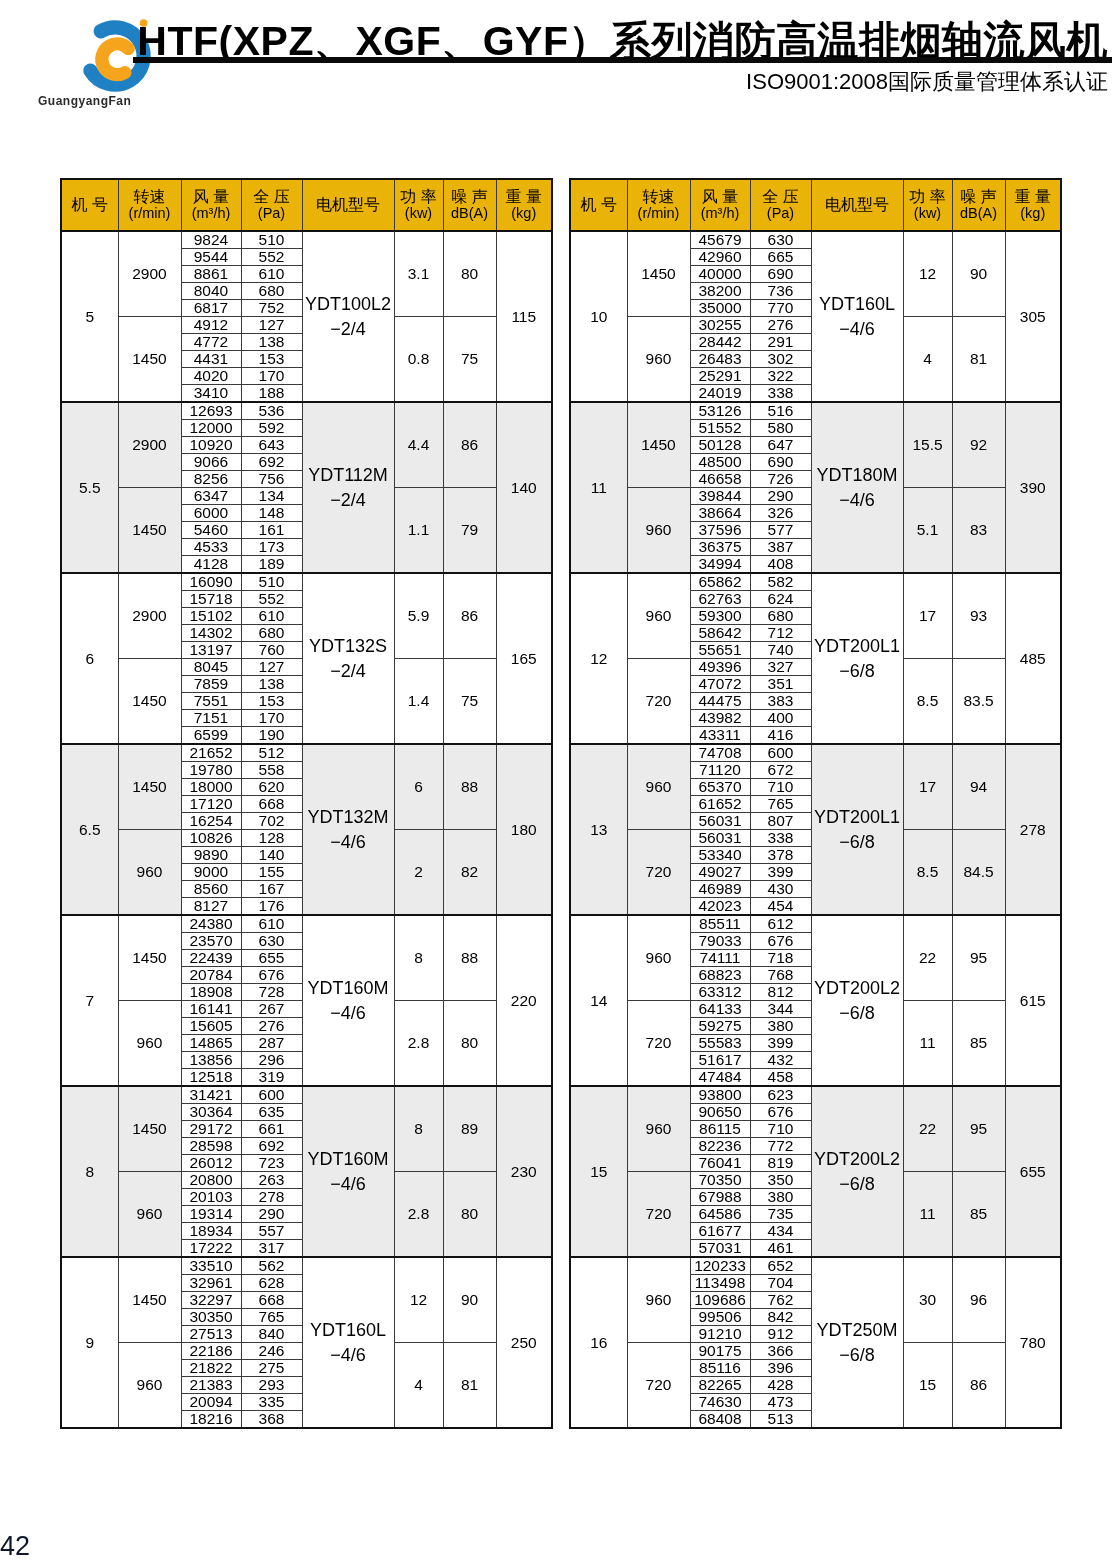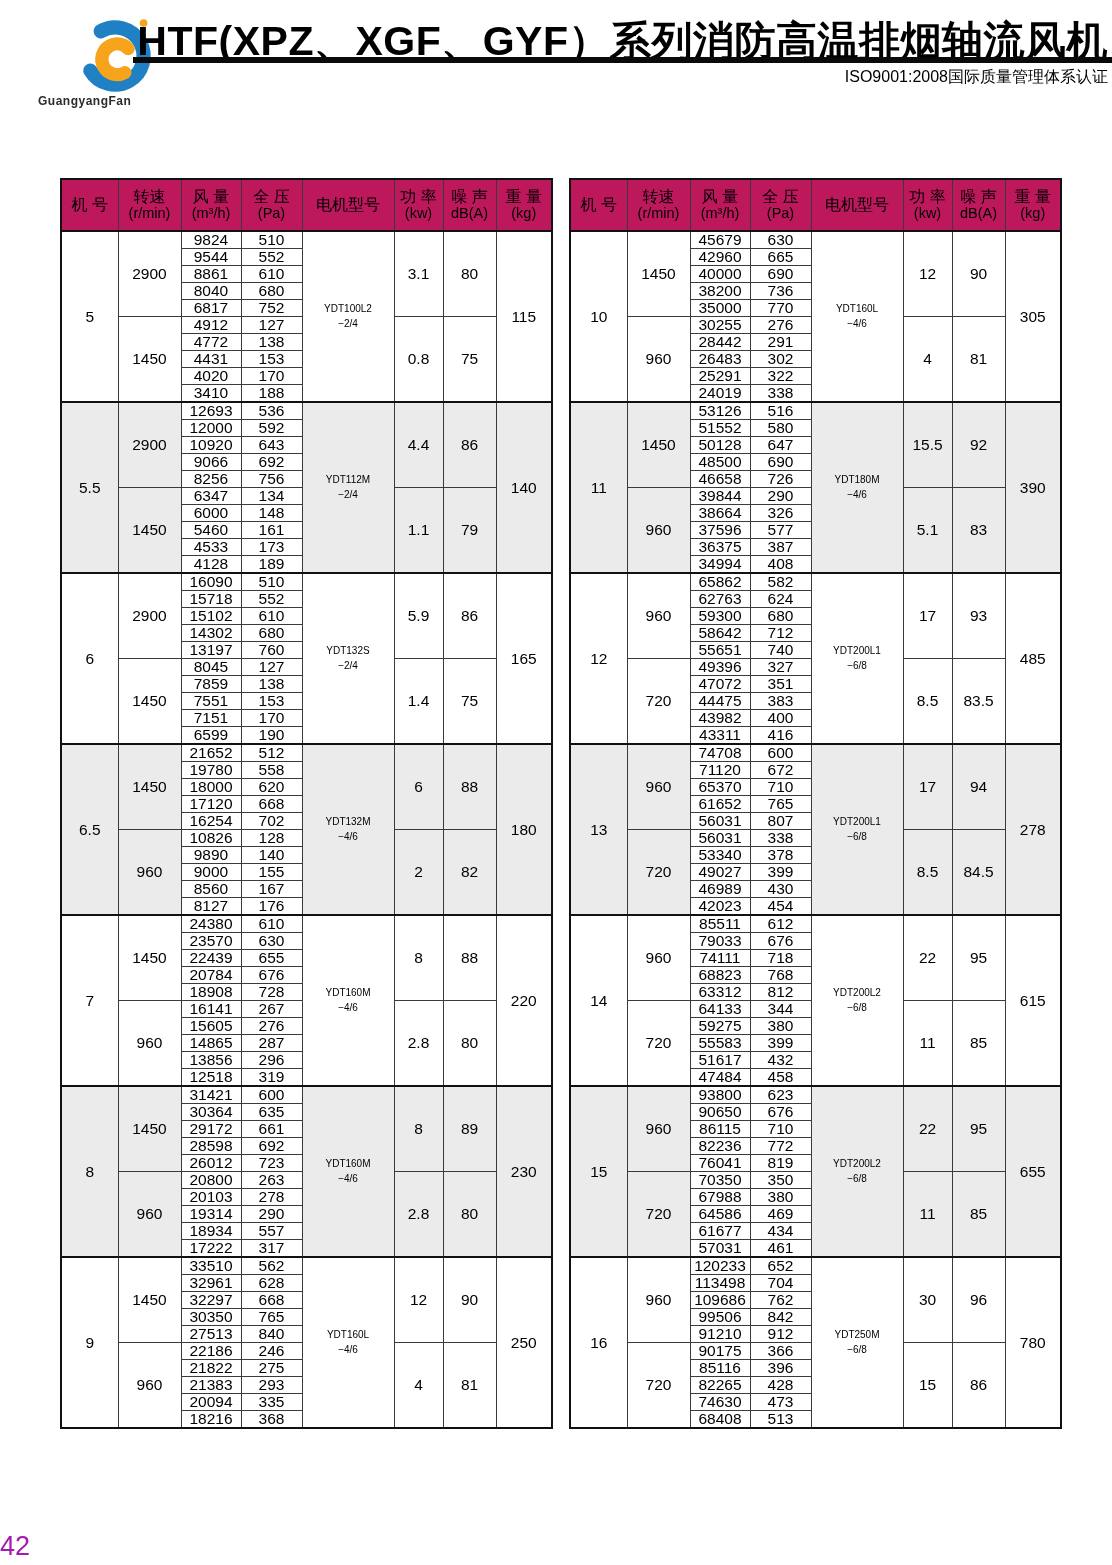--- a/index.html
+++ b/index.html
@@ -5,39 +5,39 @@
   html,body { margin:0; padding:0; background:#fff; }
   body { font-family:"Liberation Sans","DejaVu Sans",sans-serif; color:#000; }
   .page { position:relative; width:1112px; height:1565px; background:#fff; overflow:hidden; }
 
   
   .logo-wrap { position:absolute; left:38px; top:12px; width:180px; }
   .logo-mark { display:block; margin-left:18px; }
   .logo-text { font-size:12px; font-weight:bold; color:#2b2b2b; letter-spacing:0.5px; margin-top:-6px; }
   .doc-title { position:absolute; right:4px; top:14px; font-size:41px; font-weight:bold; letter-spacing:0.5px; white-space:nowrap; }
   .title-rule { position:absolute; left:133px; top:57px; width:979px; height:6px; background:#0a0a0a; }
-  .doc-subtitle { position:absolute; right:4px; top:67px; font-size:16px; white-space:nowrap; }
+  .doc-subtitle { position:absolute; right:4px; top:67px; font-size:22px; white-space:nowrap; }
 
   .section-title { position:absolute; left:64px; top:132px; font-size:21px; font-weight:bold; letter-spacing:0.5px; }
 
   
   .tables-row { position:absolute; left:60px; top:178px; display:flex; gap:16px; }
   table.spec { border-collapse:collapse; table-layout:fixed; border:2px solid #111; background:#fff; }
   .spec th, .spec td { border:1px solid #3a3a3a; padding:0; text-align:center; vertical-align:middle; }
-  .spec thead th { background:#be185d; height:50px; font-weight:normal; }
+  .spec thead th { background:#eab308; height:50px; font-weight:normal; }
   .spec thead .h1 { font-size:16px; line-height:1.15; }
   .spec thead .h2 { font-size:14.5px; line-height:1.1; }
   .spec td { font-size:15.5px; height:16px; line-height:1; background:#fff; }
   .spec tr.group-start td { border-top:2px solid #111; }
   .spec tr.shaded td { background:#ebebeb; }
   .spec tr.shaded td.c-flow, .spec tr.shaded td.c-press { background:#fff; }
-  .spec td.c-motor { font-size:10px; line-height:1.25; }
+  .spec td.c-motor { font-size:18px; line-height:1.25; }
   .spec td.c-motor .m2 { margin-top:2px; }
 
-  .page-number { position:absolute; left:0px; top:1531px; font-size:27px; color:#a21caf; }
+  .page-number { position:absolute; left:0px; top:1531px; font-size:27px; color:#0f172a; }
 </style>
 </head>
 <body>
 
 <div class="page">
 
   <div class="logo-wrap">
     <svg class="logo-mark" width="118" height="88" viewBox="0 0 100 76">
       <g transform="translate(50,38) scale(0.95)">
         <circle cx="0" cy="0" r="26" fill="none" stroke="#1f80c4" stroke-width="13" stroke-dasharray="122 42" stroke-linecap="round" transform="rotate(-120)"></circle>
@@ -810,21 +810,21 @@
               <td class="c-press">350</td>
               <td class="c-power" rowspan="5">11</td>
               <td class="c-noise" rowspan="5">85</td>
             </tr>
             <tr class="shaded">
               <td class="c-flow">67988</td>
               <td class="c-press">380</td>
             </tr>
             <tr class="shaded">
               <td class="c-flow">64586</td>
-              <td class="c-press">469</td>
+              <td class="c-press">735</td>
             </tr>
             <tr class="shaded">
               <td class="c-flow">61677</td>
               <td class="c-press">434</td>
             </tr>
             <tr class="shaded">
               <td class="c-flow">57031</td>
               <td class="c-press">461</td>
             </tr>
             <tr class="group-start">

